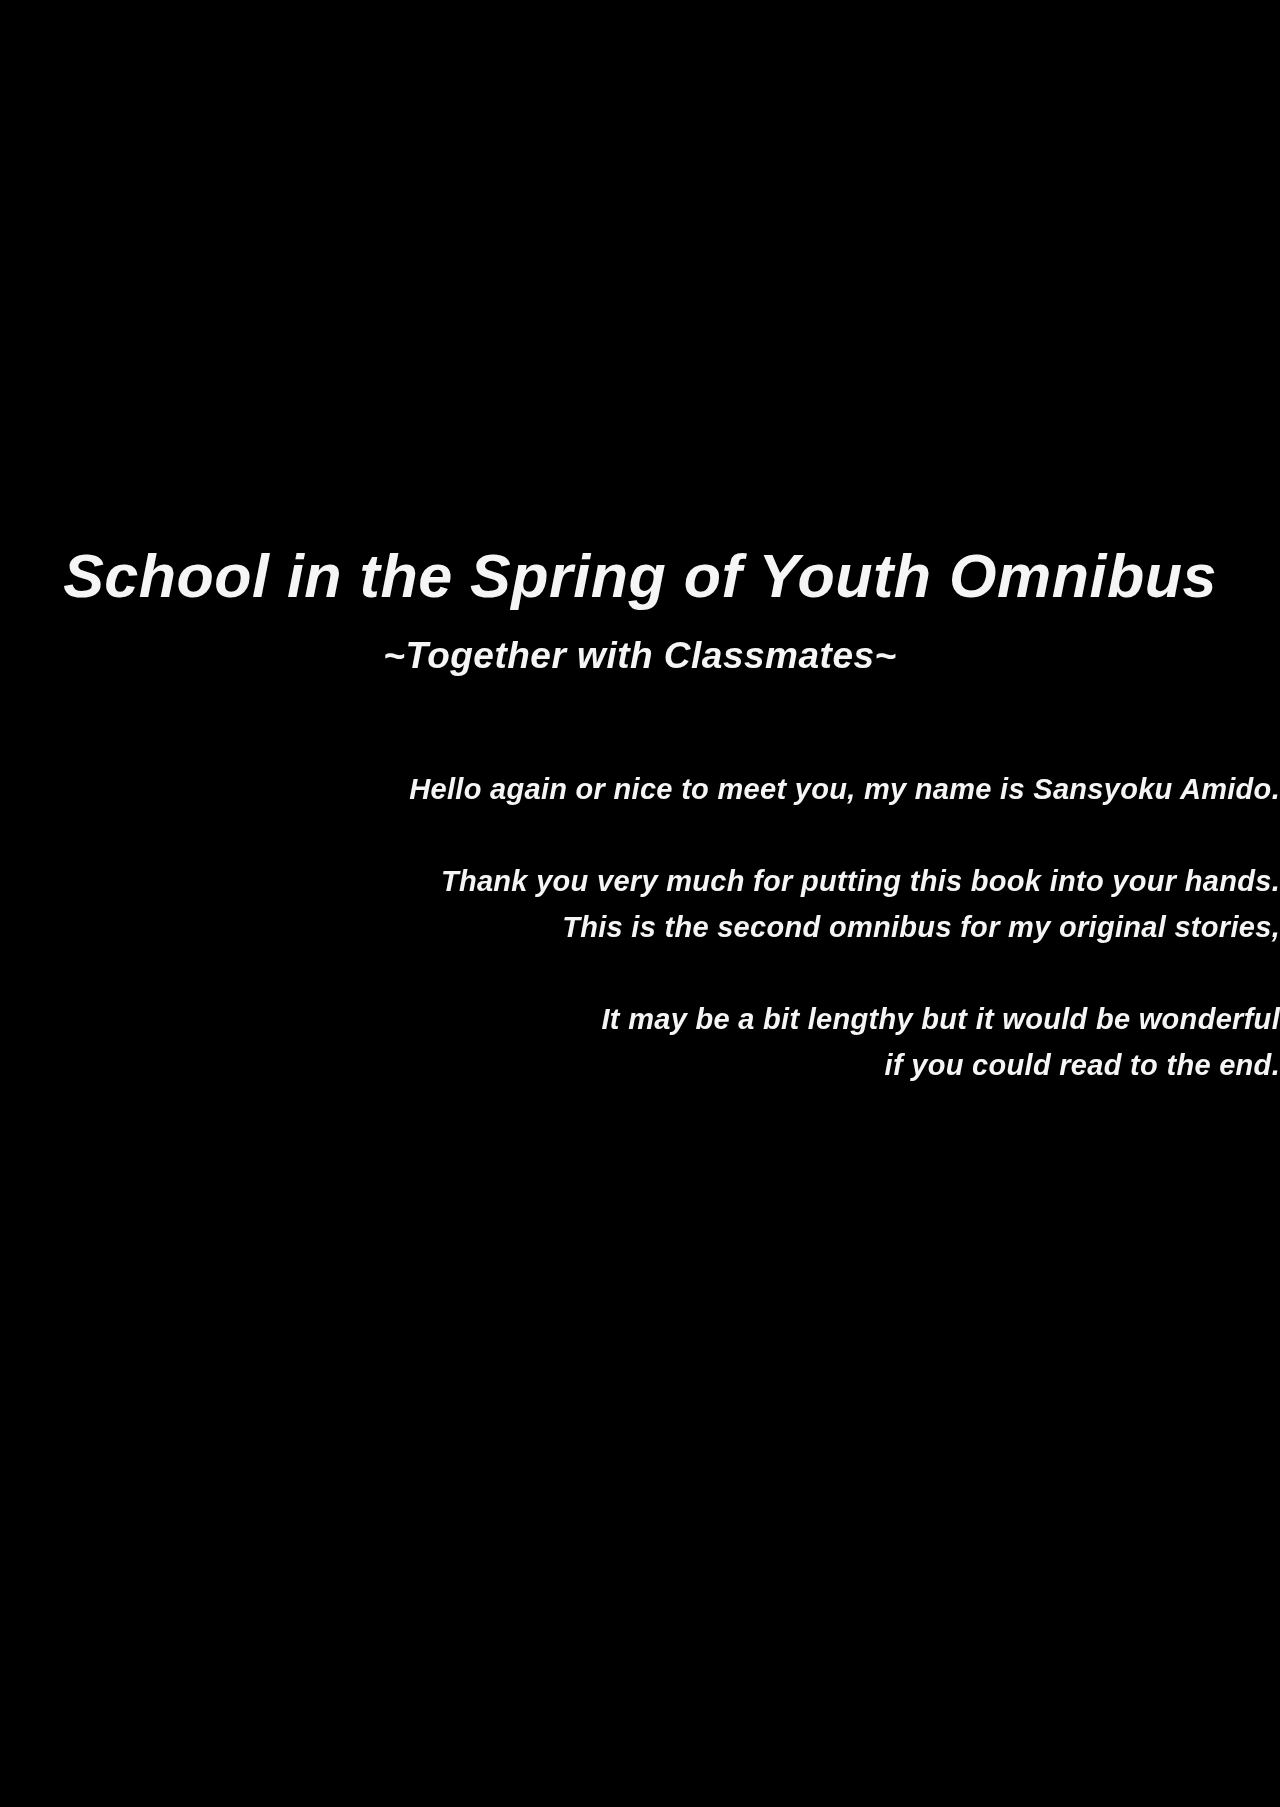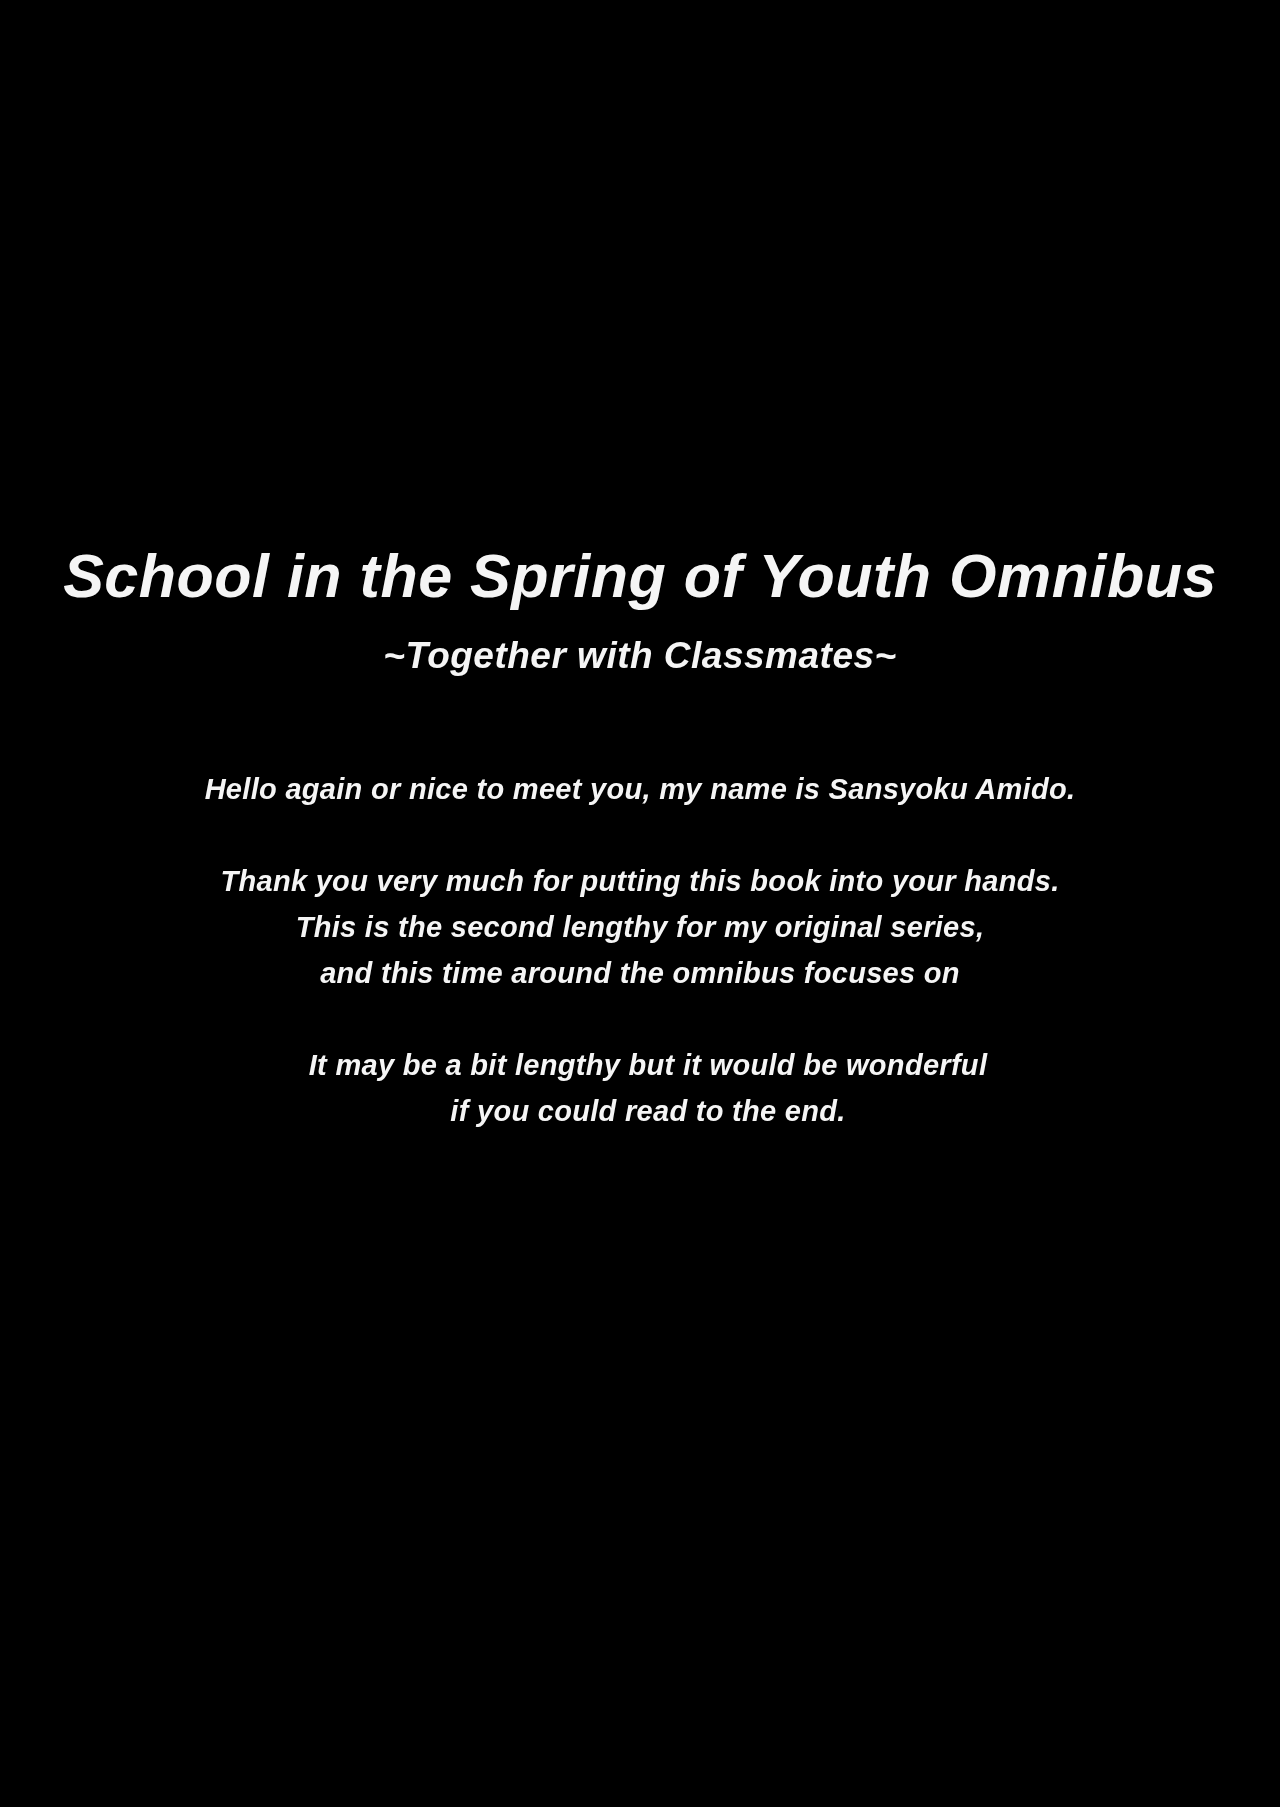--- a/index.html
+++ b/index.html
@@ -57,41 +57,41 @@
   .paragraph {
     margin: 0 0 46px 0;
   }
   .paragraph:last-child {
     margin-bottom: 0;
     padding-left: 16px;
   }
   .line {
     display: block;
     white-space: nowrap;
+    text-align: right;
   }
 </style>
 </head>
 <body>
 
 <div class="page">
 
   <h1 class="title">School in the Spring of Youth Omnibus</h1>
 
   <h2 class="subtitle">~Together with Classmates~</h2>
 
   <div class="body-block">
 
     <p class="paragraph">
       <span class="line">Hello again or nice to meet you, my name is Sansyoku Amido.</span>
     </p>
 
     <p class="paragraph">
       <span class="line">Thank you very much for putting this book into your hands.</span>
-      <span class="line">This is the second lengthy for my original series,</span>
-      <span class="line">and this time around the omnibus focuses on</span>
+      <span class="line">This is the second omnibus for my original stories,</span>
     </p>
 
     <p class="paragraph">
       <span class="line">It may be a bit lengthy but it would be wonderful</span>
       <span class="line">if you could read to the end.</span>
     </p>
 
   </div>
 
 </div>

